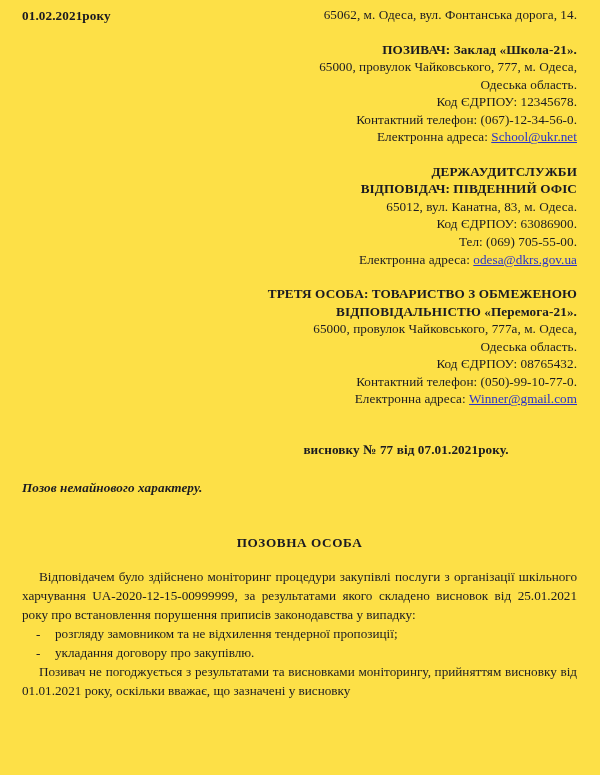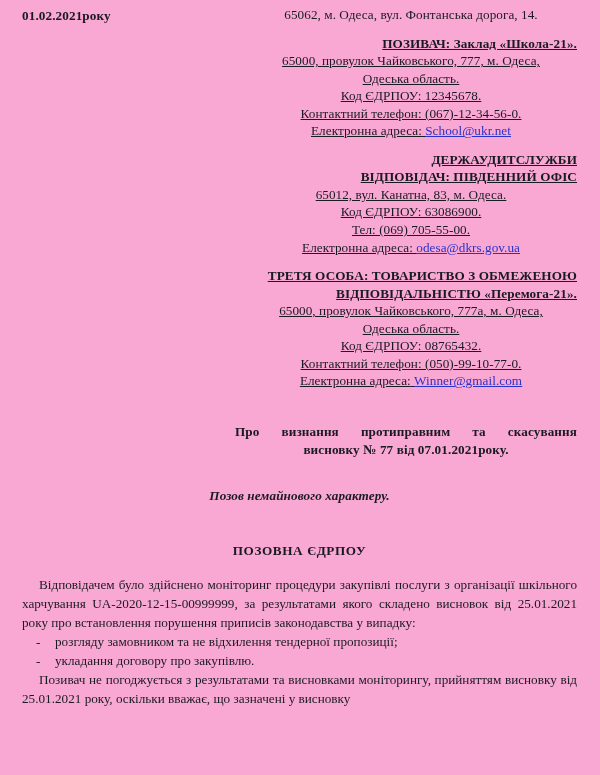--- a/index.html
+++ b/index.html
@@ -5,21 +5,21 @@
 <style>
   html, body {
     margin: 0;
     padding: 0;
     background: #ffffff;
   }
   .page {
     position: relative;
     width: 600px;
     height: 775px;
-    background: #f9a8d4;
+    background: #fde047;
     overflow: hidden;
     font-family: "Liberation Serif", "DejaVu Serif", serif;
     color: #1a1a22;
     font-size: 13.2px;
     line-height: 1.33;
     box-sizing: border-box;
     padding: 6px 23px 0 22px;
   }
 
   
@@ -38,30 +38,28 @@
   .right-col {
     width: 332px;
     text-align: right;
   }
 
   .party-block {
     text-align: right;
     margin-top: 0;
   }
   .party-block + .party-block {
-    margin-top: 11px;
-    text-decoration: underline;
+    margin-top: 17px;
   }
   .party-title {
     font-weight: bold;
     letter-spacing: 0.1px;
   }
   .party-line {
     letter-spacing: 0.05px;
-    text-align: center;
   }
   .mail-link {
     color: #2b32c8;
     text-decoration: underline;
   }
 
   
   .subject {
     margin-top: 33px;
     margin-left: 213px;
@@ -75,22 +73,22 @@
     text-align: justify;
     text-align-last: justify;
     display: block;
   }
   .subject .l2 {
     display: block;
     text-align: center;
   }
 
   .claim-type {
-    margin-top: 28px;
-    text-align: center;
+    margin-top: 20px;
+    text-align: left;
     font-weight: bold;
     font-style: italic;
     letter-spacing: 0.1px;
   }
 
   
   .doc-heading {
     margin-top: 38px;
     text-align: center;
     font-weight: bold;
@@ -165,34 +163,33 @@
         <div class="party-line">Одеська область.</div>
         <div class="party-line">Код ЄДРПОУ: 08765432.</div>
         <div class="party-line">Контактний телефон: (050)-99-10-77-0.</div>
         <div class="party-line"><span>Електронна адреса:</span>&nbsp;<a class="mail-link" href="#">Winner@gmail.com</a></div>
       </div>
 
     </div>
   </div>
 
   <div class="subject">
-    <span class="l1">Про визнання протиправним та скасування</span>
     <span class="l2">висновку № 77 від 07.01.2021року.</span>
   </div>
 
   <div class="claim-type">Позов немайнового характеру.</div>
 
-  <div class="doc-heading">ПОЗОВНА ЄДРПОУ</div>
+  <div class="doc-heading">ПОЗОВНА ОСОБА</div>
 
   <div class="body-text">
 
     <p><span>Відповідачем було здійснено моніторинг процедури закупівлі послуги з організації шкільного харчування</span>&nbsp;<span class="tender-no">UA-2020-12-15-00999999,</span>&nbsp;<span>за результатами якого складено висновок від 25.01.2021 року про встановлення порушення приписів законодавства у випадку:</span></p>
 
     <ul class="dash-list">
       <li><span class="dash">-</span><span>розгляду замовником та не відхилення тендерної пропозиції;</span></li>
       <li><span class="dash">-</span><span>укладання договору про закупівлю.</span></li>
     </ul>
 
-    <p>Позивач не погоджується з результатами та висновками моніторингу, прийняттям висновку від 25.01.2021 року, оскільки вважає, що зазначені у висновку</p>
+    <p>Позивач не погоджується з результатами та висновками моніторингу, прийняттям висновку від 01.01.2021 року, оскільки вважає, що зазначені у висновку</p>
 
   </div>
 
 </div>
 
 </body></html>

